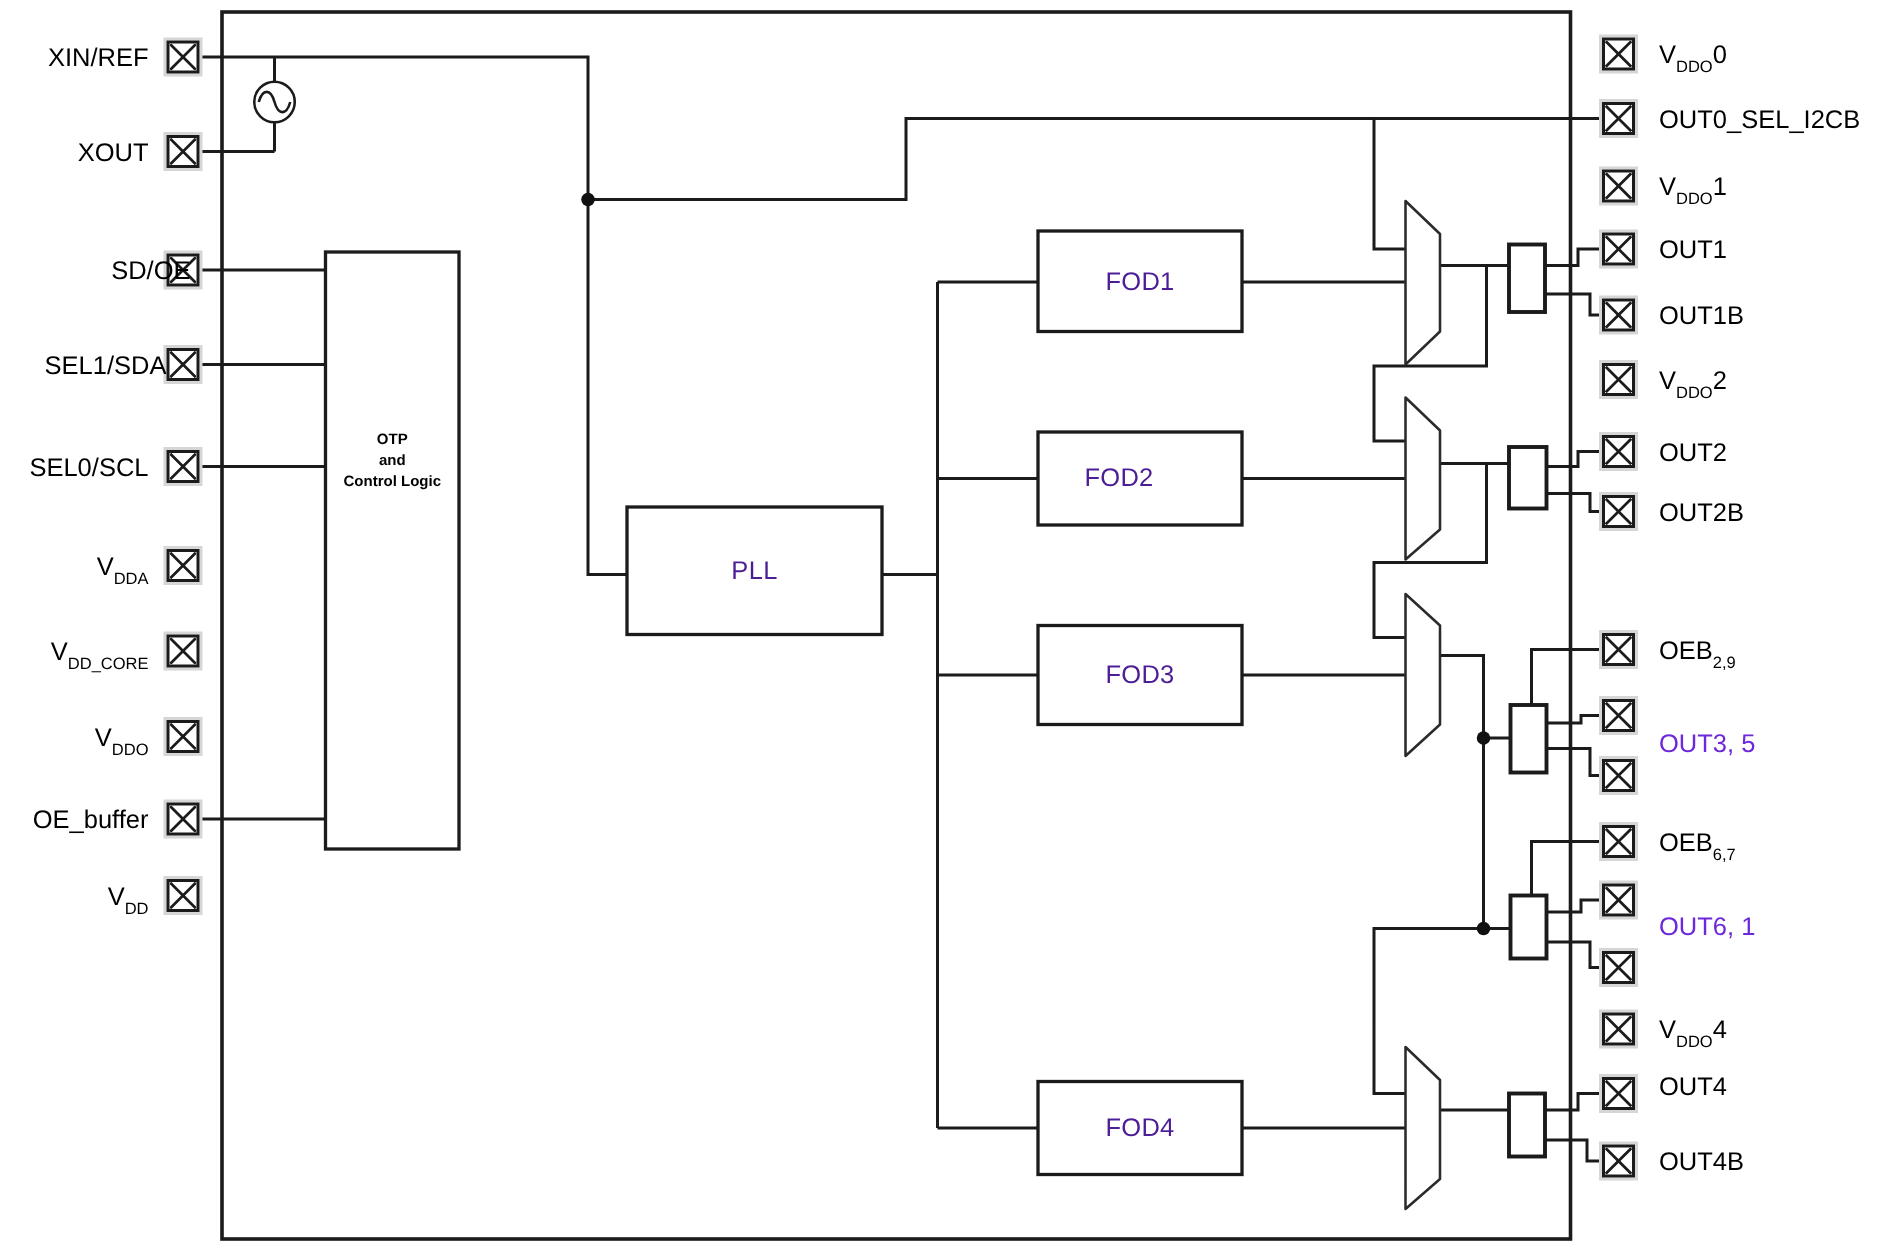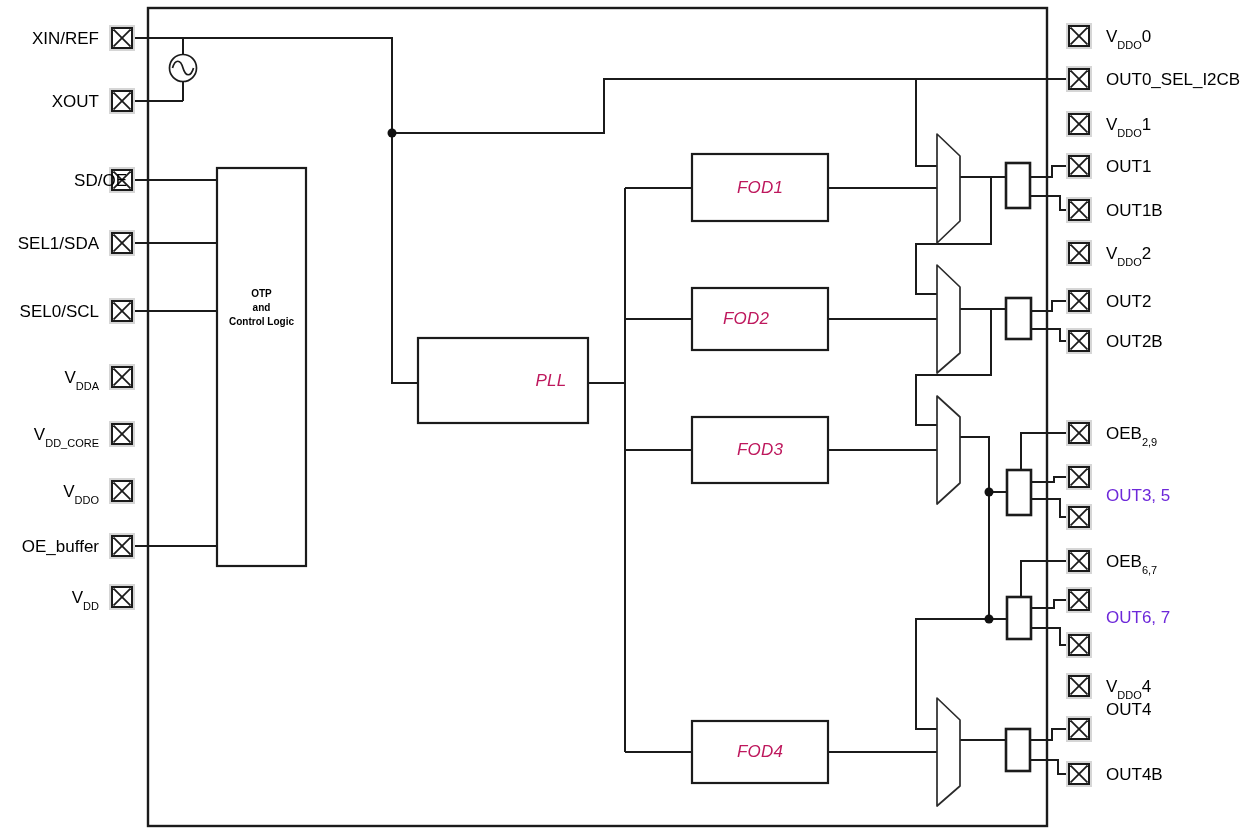--- a/index.html
+++ b/index.html
@@ -4,21 +4,21 @@
 <style>
   html,body{margin:0;padding:0;background:#ffffff;}
   #stage{
     position:relative;width:1256px;height:833px;background:#ffffff;
     font-family:"Liberation Sans","DejaVu Sans",sans-serif;color:#000;
     overflow:hidden;
   }
   #wire-svg{position:absolute;left:0;top:0;}
   .blabel{
     position:absolute;display:flex;align-items:center;justify-content:center;
-    font-size:17px;color:#be185d;letter-spacing:0.2px;font-style:italic;
+    font-size:17px;color:#4c1d95;letter-spacing:0.2px;
   }
   .otp-text{
     position:absolute;text-align:center;font-size:10px;font-weight:bold;
     line-height:14px;color:#000;
   }
   .glabel{
     position:absolute;height:22px;display:flex;align-items:center;
     font-size:17px;color:#6d28d9;white-space:pre;
   }
   .pin{
@@ -128,28 +128,28 @@
       <circle cx="989" cy="492" r="4.5"></circle>
       <circle cx="989" cy="619" r="4.5"></circle>
     </g>
   </svg>
 
   <div class="otp-text" style="left:217px;top:287px;width:89px;">
     <div>OTP</div>
     <div>and</div>
     <div>Control Logic</div>
   </div>
-  <div class="blabel" style="left:418px;top:338px;width:170px;height:85px;padding-left:48px;">PLL</div>
+  <div class="blabel" style="left:418px;top:338px;width:170px;height:85px;">PLL</div>
   <div class="blabel" style="left:692px;top:154px;width:136px;height:67px;">FOD1</div>
   <div class="blabel" style="left:692px;top:288px;width:108px;height:62px;text-align:right;">FOD2</div>
   <div class="blabel" style="left:692px;top:417px;width:136px;height:66px;">FOD3</div>
   <div class="blabel" style="left:692px;top:721px;width:136px;height:62px;">FOD4</div>
 
   <div class="glabel" style="left:1106px;top:485px;">OUT3, 5</div>
-  <div class="glabel" style="left:1106px;top:607px;">OUT6, 7</div>
+  <div class="glabel" style="left:1106px;top:607px;">OUT6, 1</div>
 
   <div id="pins-layer">
       <div class="pin" style="left: 111px; top: 27px;">
         <svg viewBox="0 0 18 18">
           <line x1="0.5" y1="0.5" x2="17.5" y2="17.5" stroke="#1b1b1b" stroke-width="1.8"></line>
           <line x1="17.5" y1="0.5" x2="0.5" y2="17.5" stroke="#1b1b1b" stroke-width="1.8"></line>
         </svg>
       </div>
       <div class="plabel side-left" style="left: 0px; width: 99px; top: 27px;"><span>XIN/REF</span></div>
       <div class="pin" style="left: 111px; top: 90px;">
@@ -165,21 +165,21 @@
           <line x1="17.5" y1="0.5" x2="0.5" y2="17.5" stroke="#1b1b1b" stroke-width="1.8"></line>
         </svg>
       </div>
       <div class="plabel side-left" style="left: 16px; width: 99px; top: 169px; margin-left: 12px;"><span>SD/OE</span></div>
       <div class="pin" style="left: 111px; top: 232px;">
         <svg viewBox="0 0 18 18">
           <line x1="0.5" y1="0.5" x2="17.5" y2="17.5" stroke="#1b1b1b" stroke-width="1.8"></line>
           <line x1="17.5" y1="0.5" x2="0.5" y2="17.5" stroke="#1b1b1b" stroke-width="1.8"></line>
         </svg>
       </div>
-      <div class="plabel side-left" style="left: 0px; width: 99px; top: 232px;"><span>SEL1/SDA</span></div>
+      <div class="plabel side-left" style="left: 12px; width: 99px; top: 232px;"><span>SEL1/SDA</span></div>
       <div class="pin" style="left: 111px; top: 300px;">
         <svg viewBox="0 0 18 18">
           <line x1="0.5" y1="0.5" x2="17.5" y2="17.5" stroke="#1b1b1b" stroke-width="1.8"></line>
           <line x1="17.5" y1="0.5" x2="0.5" y2="17.5" stroke="#1b1b1b" stroke-width="1.8"></line>
         </svg>
       </div>
       <div class="plabel side-left" style="left: 0px; width: 99px; top: 300px;"><span>SEL0/SCL</span></div>
       <div class="pin" style="left: 111px; top: 366px;">
         <svg viewBox="0 0 18 18">
           <line x1="0.5" y1="0.5" x2="17.5" y2="17.5" stroke="#1b1b1b" stroke-width="1.8"></line>
@@ -319,21 +319,21 @@
           <line x1="17.5" y1="0.5" x2="0.5" y2="17.5" stroke="#1b1b1b" stroke-width="1.8"></line>
         </svg>
       </div>
       <div class="plabel side-right" style="left: 1106px; width: 150px; top: 675px;"><span>V</span><span class="sub">DDO</span><span>4</span></div>
       <div class="pin" style="left: 1068px; top: 718px;">
         <svg viewBox="0 0 18 18">
           <line x1="0.5" y1="0.5" x2="17.5" y2="17.5" stroke="#1b1b1b" stroke-width="1.8"></line>
           <line x1="17.5" y1="0.5" x2="0.5" y2="17.5" stroke="#1b1b1b" stroke-width="1.8"></line>
         </svg>
       </div>
-      <div class="plabel side-right" style="left: 1106px; width: 150px; top: 698px;"><span>OUT4</span></div>
+      <div class="plabel side-right" style="left: 1106px; width: 150px; top: 713px;"><span>OUT4</span></div>
       <div class="pin" style="left: 1068px; top: 763px;">
         <svg viewBox="0 0 18 18">
           <line x1="0.5" y1="0.5" x2="17.5" y2="17.5" stroke="#1b1b1b" stroke-width="1.8"></line>
           <line x1="17.5" y1="0.5" x2="0.5" y2="17.5" stroke="#1b1b1b" stroke-width="1.8"></line>
         </svg>
       </div>
       <div class="plabel side-right" style="left: 1106px; width: 150px; top: 763px;"><span>OUT4B</span></div>
     </div>
 </div>
 

